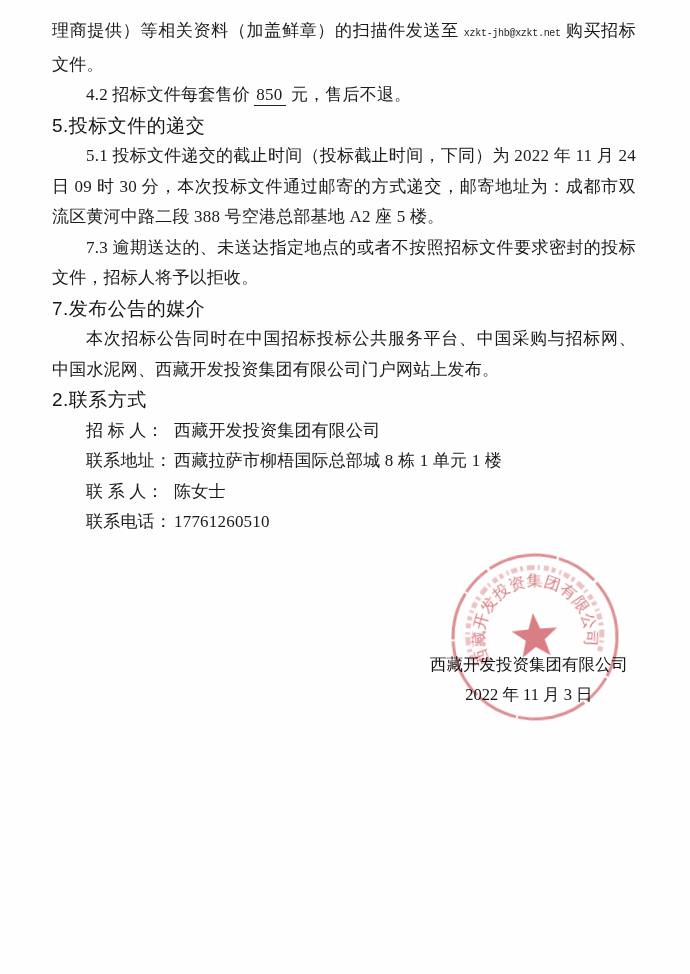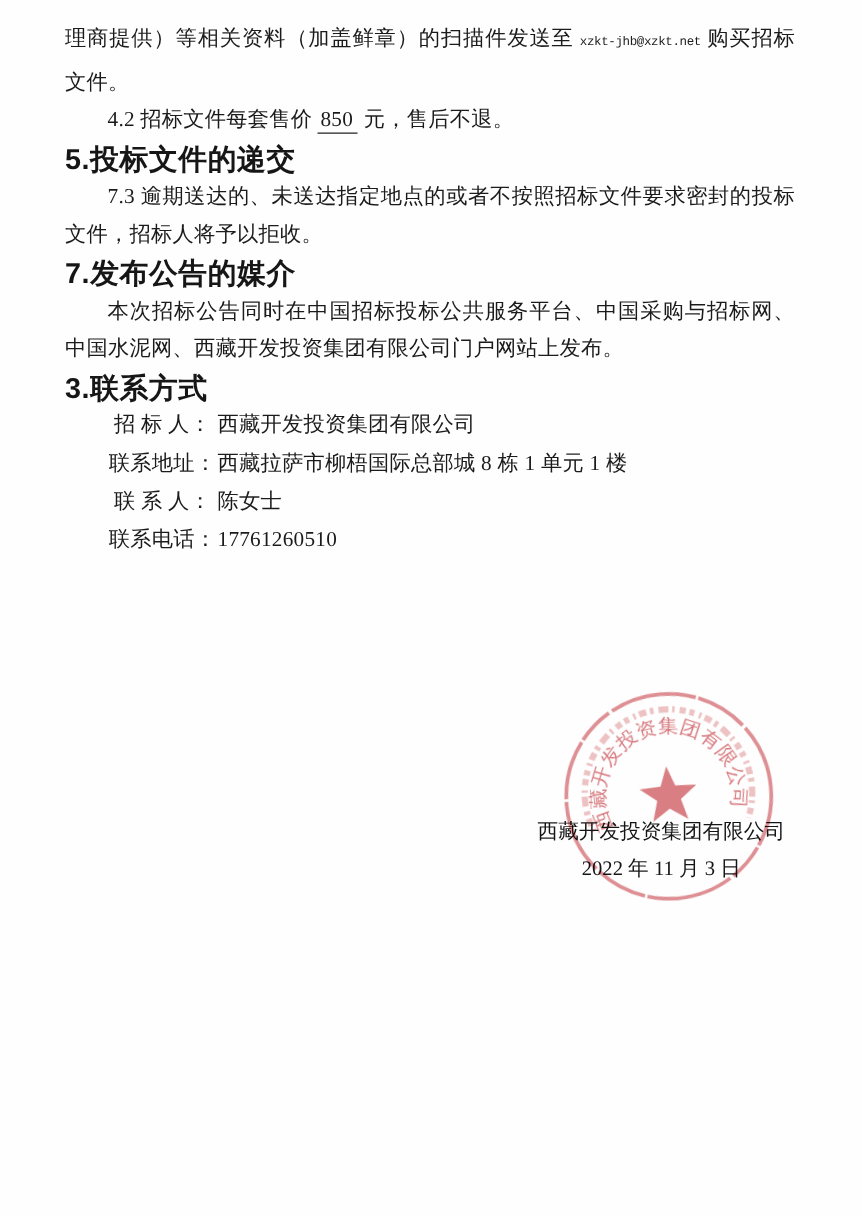--- a/index.html
+++ b/index.html
@@ -22,22 +22,22 @@
     font-size: 17px;
     line-height: 30.5px;
     text-align: justify;
     letter-spacing: 0.2px;
   }
   .content p { margin: 0; }
   .indent { text-indent: 2em; }
   .doc-heading {
     margin: 0;
     font-family: "Liberation Sans", "DejaVu Sans", sans-serif;
-    font-weight: bold;
-    font-size: 23px;
+    font-weight: normal;
+    font-size: 19px;
     line-height: 30.5px;
     text-align: left;
     letter-spacing: 0.5px;
     color: #161616;
   }
   .email {
     font-family: "Liberation Mono", "DejaVu Sans Mono", monospace;
     font-size: 10px;
     letter-spacing: -0.3px;
   }
@@ -47,21 +47,20 @@
   }
   .contact-row {
     display: flex;
     padding-left: 34px;
     line-height: 30.5px;
     text-align: left;
   }
   .contact-label {
     flex: 0 0 88px;
     white-space: nowrap;
-    text-align: center;
   }
   .contact-value { white-space: nowrap; }
   .signature {
     position: absolute;
     left: 426px; top: 650px;
     width: 206px;
     text-align: center;
     font-size: 16.5px;
     line-height: 30px;
     color: #151515;
@@ -85,28 +84,29 @@
 <div class="page">
 
   <div class="content">
 
     <p><span>理商提供）等相关资料（加盖鲜章）的扫描件发送至 </span><span class="email">xzkt-jhb@xzkt.net</span><span> 购买招标文件。</span></p>
 
     <p class="indent"><span>4.2 招标文件每套售价 </span><span class="underline-val">850</span><span> 元，售后不退。</span></p>
 
     <h2 class="doc-heading">5.投标文件的递交</h2>
 
+    <p class="indent">5.1 投标文件递交的截止时间（投标截止时间，下同）为 2022 年 11 月 24 日 09 时 30 分，本次投标文件通过邮寄的方式递交，邮寄地址为：成都市双流区黄河中路二段 388 号空港总部基地 A2 座 5 楼。</p>
 
     <p class="indent">7.3 逾期送达的、未送达指定地点的或者不按照招标文件要求密封的投标文件，招标人将予以拒收。</p>
 
     <h2 class="doc-heading">7.发布公告的媒介</h2>
 
     <p class="indent">本次招标公告同时在中国招标投标公共服务平台、中国采购与招标网、中国水泥网、西藏开发投资集团有限公司门户网站上发布。</p>
 
-    <h2 class="doc-heading">3.联系方式</h2>
+    <h2 class="doc-heading">2.联系方式</h2>
 
     <div class="contact-row">
       <span class="contact-label">招 标 人：</span>
       <span class="contact-value">西藏开发投资集团有限公司</span>
     </div>
 
     <div class="contact-row">
       <span class="contact-label">联系地址：</span>
       <span class="contact-value">西藏拉萨市柳梧国际总部城 8 栋 1 单元 1 楼</span>
     </div>

